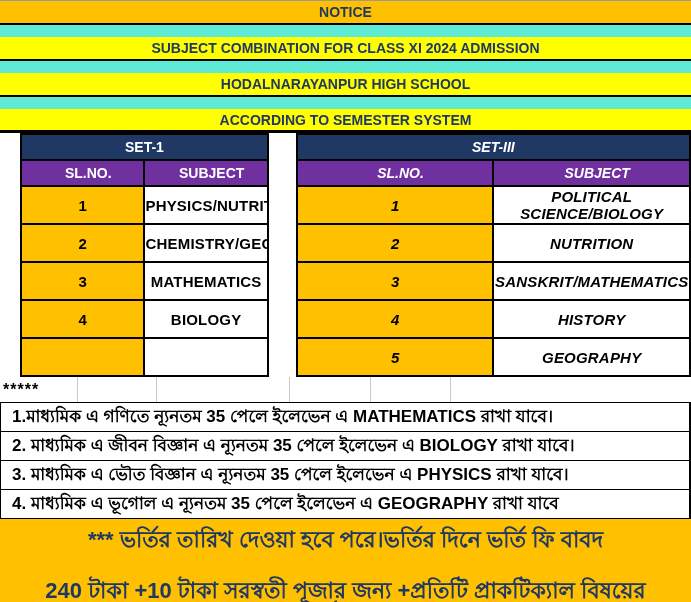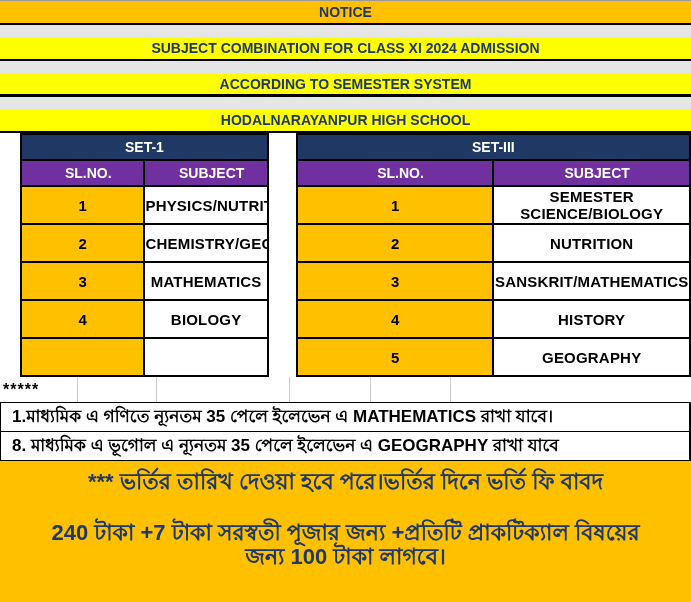--- a/index.html
+++ b/index.html
@@ -1,40 +1,40 @@
 <!DOCTYPE html>
 <html><head>
 <meta charset="utf-8">
 <style>
   * { box-sizing: border-box; margin: 0; padding: 0; }
   html, body { background: #ffffff; }
   .sheet {
     width: 691px; height: 602px;
     font-family: "Liberation Sans", sans-serif;
-    background: #e5e5e5;
+    background: #5eead4;
     border-top: 1px solid #9a9a9a;
     overflow: hidden;
     display: flex; flex-direction: column;
   }
   
   .hdr-row {
     height: 24px; flex: 0 0 auto;
     display: flex; align-items: center; justify-content: center;
     font-weight: bold; font-size: 14px; color: #1F3864;
     border-bottom: 2px solid #000;
   }
   .hdr-gold   { background: #FFC000; }
   .hdr-yellow { background: #FFFF00; margin-top: 12px; }
   .hdr-last   { border-bottom: 3px solid #000; }
   
   .tables-wrap { display: flex; align-items: flex-start; background: #fff; flex: 0 0 auto; }
   .tbl-gap { width: 8px; }
   table { border-collapse: collapse; table-layout: fixed; margin-left: 20px; }
   #set1-table { width: 287px; }
-  #set3-table { width: 456px; }
+  #set3-table { width: 456px; font-style: italic; }
   th, td { border: 2px solid #000; overflow: hidden; }
   .set-head {
     background: #1F3864; color: #ffffff;
     height: 26px; font-size: 14px; font-weight: bold; text-align: center;
   }
   .col-head {
     background: #7030A0; color: #ffffff;
     height: 26px; font-size: 14px; font-weight: bold; text-align: center; padding-left: 11px;
   }
   .slno-col  { width: 78px; }
@@ -74,22 +74,22 @@
   .footer-gap { height: 27px; }
   .footer-line { line-height: 24px; }
 </style>
 </head>
 <body>
 
 <div class="sheet">
 
   <div class="hdr-row hdr-gold">NOTICE</div>
   <div class="hdr-row hdr-yellow">SUBJECT COMBINATION FOR CLASS XI 2024 ADMISSION</div>
+  <div class="hdr-row hdr-yellow">HODALNARAYANPUR HIGH SCHOOL</div>
   <div class="hdr-row hdr-yellow hdr-last">ACCORDING TO SEMESTER SYSTEM</div>
-  <div class="hdr-row hdr-yellow">HODALNARAYANPUR HIGH SCHOOL</div>
 
   <div class="tables-wrap">
 
     <table id="set1-table">
       <tbody>
           <tr>
         <th class="set-head" colspan="2">SET-1</th>
       </tr>
       <tr>
         <th class="col-head slno-col">SL.NO.</th>
@@ -124,21 +124,21 @@
       <tbody>
           <tr>
         <th class="set-head" colspan="2">SET-III</th>
       </tr>
       <tr>
         <th class="col-head slno-col">SL.NO.</th>
         <th class="col-head">SUBJECT</th>
       </tr>
       <tr>
         <td class="slno-cell">1</td>
-        <td class="subj-cell">SEMESTER SCIENCE/BIOLOGY</td>
+        <td class="subj-cell">POLITICAL SCIENCE/BIOLOGY</td>
       </tr>
       <tr>
         <td class="slno-cell">2</td>
         <td class="subj-cell">NUTRITION</td>
       </tr>
       <tr>
         <td class="slno-cell">3</td>
         <td class="subj-cell">SANSKRIT/MATHEMATICS</td>
       </tr>
       <tr>
@@ -157,22 +157,24 @@
   <div class="stars-row">
     <span>*****</span>
     <i class="gridline" style="left:77px"></i>
     <i class="gridline" style="left:156px"></i>
     <i class="gridline" style="left:289px"></i>
     <i class="gridline" style="left:370px"></i>
     <i class="gridline" style="left:450px"></i>
   </div>
 
   <div class="note-row">1.মাধ্যমিক এ গণিতে ন্যূনতম 35 পেলে ইলেভেন এ MATHEMATICS রাখা যাবে।</div>
-  <div class="note-row">8. মাধ্যমিক এ ভূগোল এ ন্যূনতম 35 পেলে ইলেভেন এ GEOGRAPHY রাখা যাবে</div>
+  <div class="note-row">2. মাধ্যমিক এ জীবন বিজ্ঞান এ ন্যূনতম 35 পেলে ইলেভেন এ BIOLOGY রাখা যাবে।</div>
+  <div class="note-row">3. মাধ্যমিক এ ভৌত বিজ্ঞান এ ন্যূনতম 35 পেলে ইলেভেন এ PHYSICS রাখা যাবে।</div>
+  <div class="note-row">4. মাধ্যমিক এ ভূগোল এ ন্যূনতম 35 পেলে ইলেভেন এ GEOGRAPHY রাখা যাবে</div>
 
   <div class="footer">
     <div class="footer-line">*** ভর্তির তারিখ দেওয়া হবে পরে।ভর্তির দিনে ভর্তি ফি বাবদ</div>
     <div class="footer-gap"></div>
-    <div class="footer-line">240 টাকা +7 টাকা সরস্বতী পূজার জন্য +প্রতিটি প্রাকটিক্যাল বিষয়ের</div>
+    <div class="footer-line">240 টাকা +10 টাকা সরস্বতী পূজার জন্য +প্রতিটি প্রাকটিক্যাল বিষয়ের</div>
     <div class="footer-line">জন্য 100 টাকা লাগবে।</div>
   </div>
 
 </div>
 
 </body></html>

